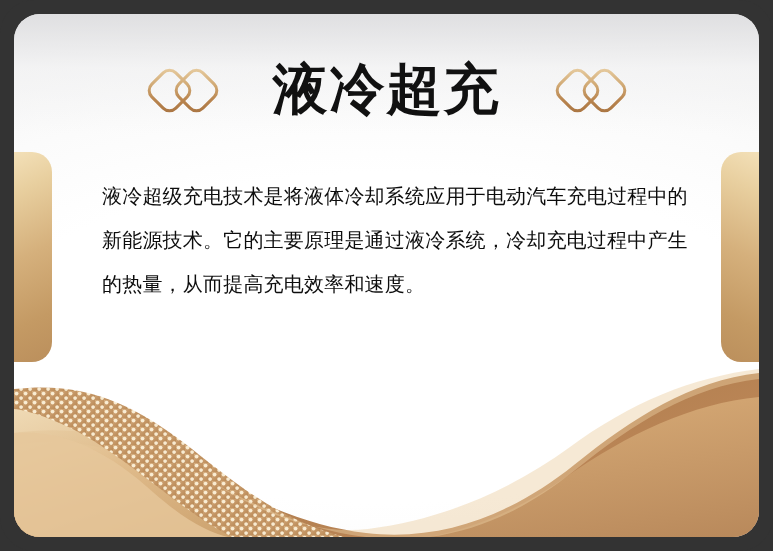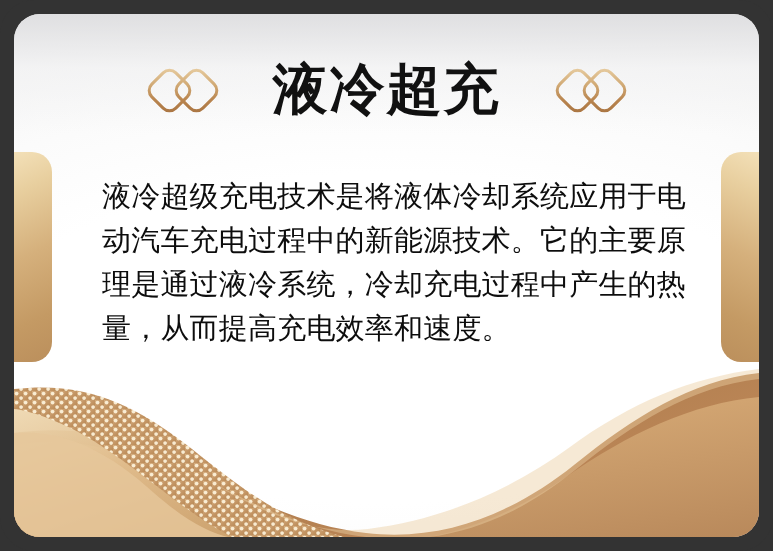--- a/index.html
+++ b/index.html
@@ -94,21 +94,21 @@
     margin: 0;
   }
 
   
   .body-copy {
     position: absolute;
     left: 88px;
     top: 160px;
     width: 594px;
     margin: 0;
-    font-size: 29px;
+    font-size: 20px;
     line-height: 44px;
     color: #0d0d0d;
     font-weight: 500;
     text-align: left;
     letter-spacing: 0.2px;
   }
 
   
   .waves {
     position: absolute;

